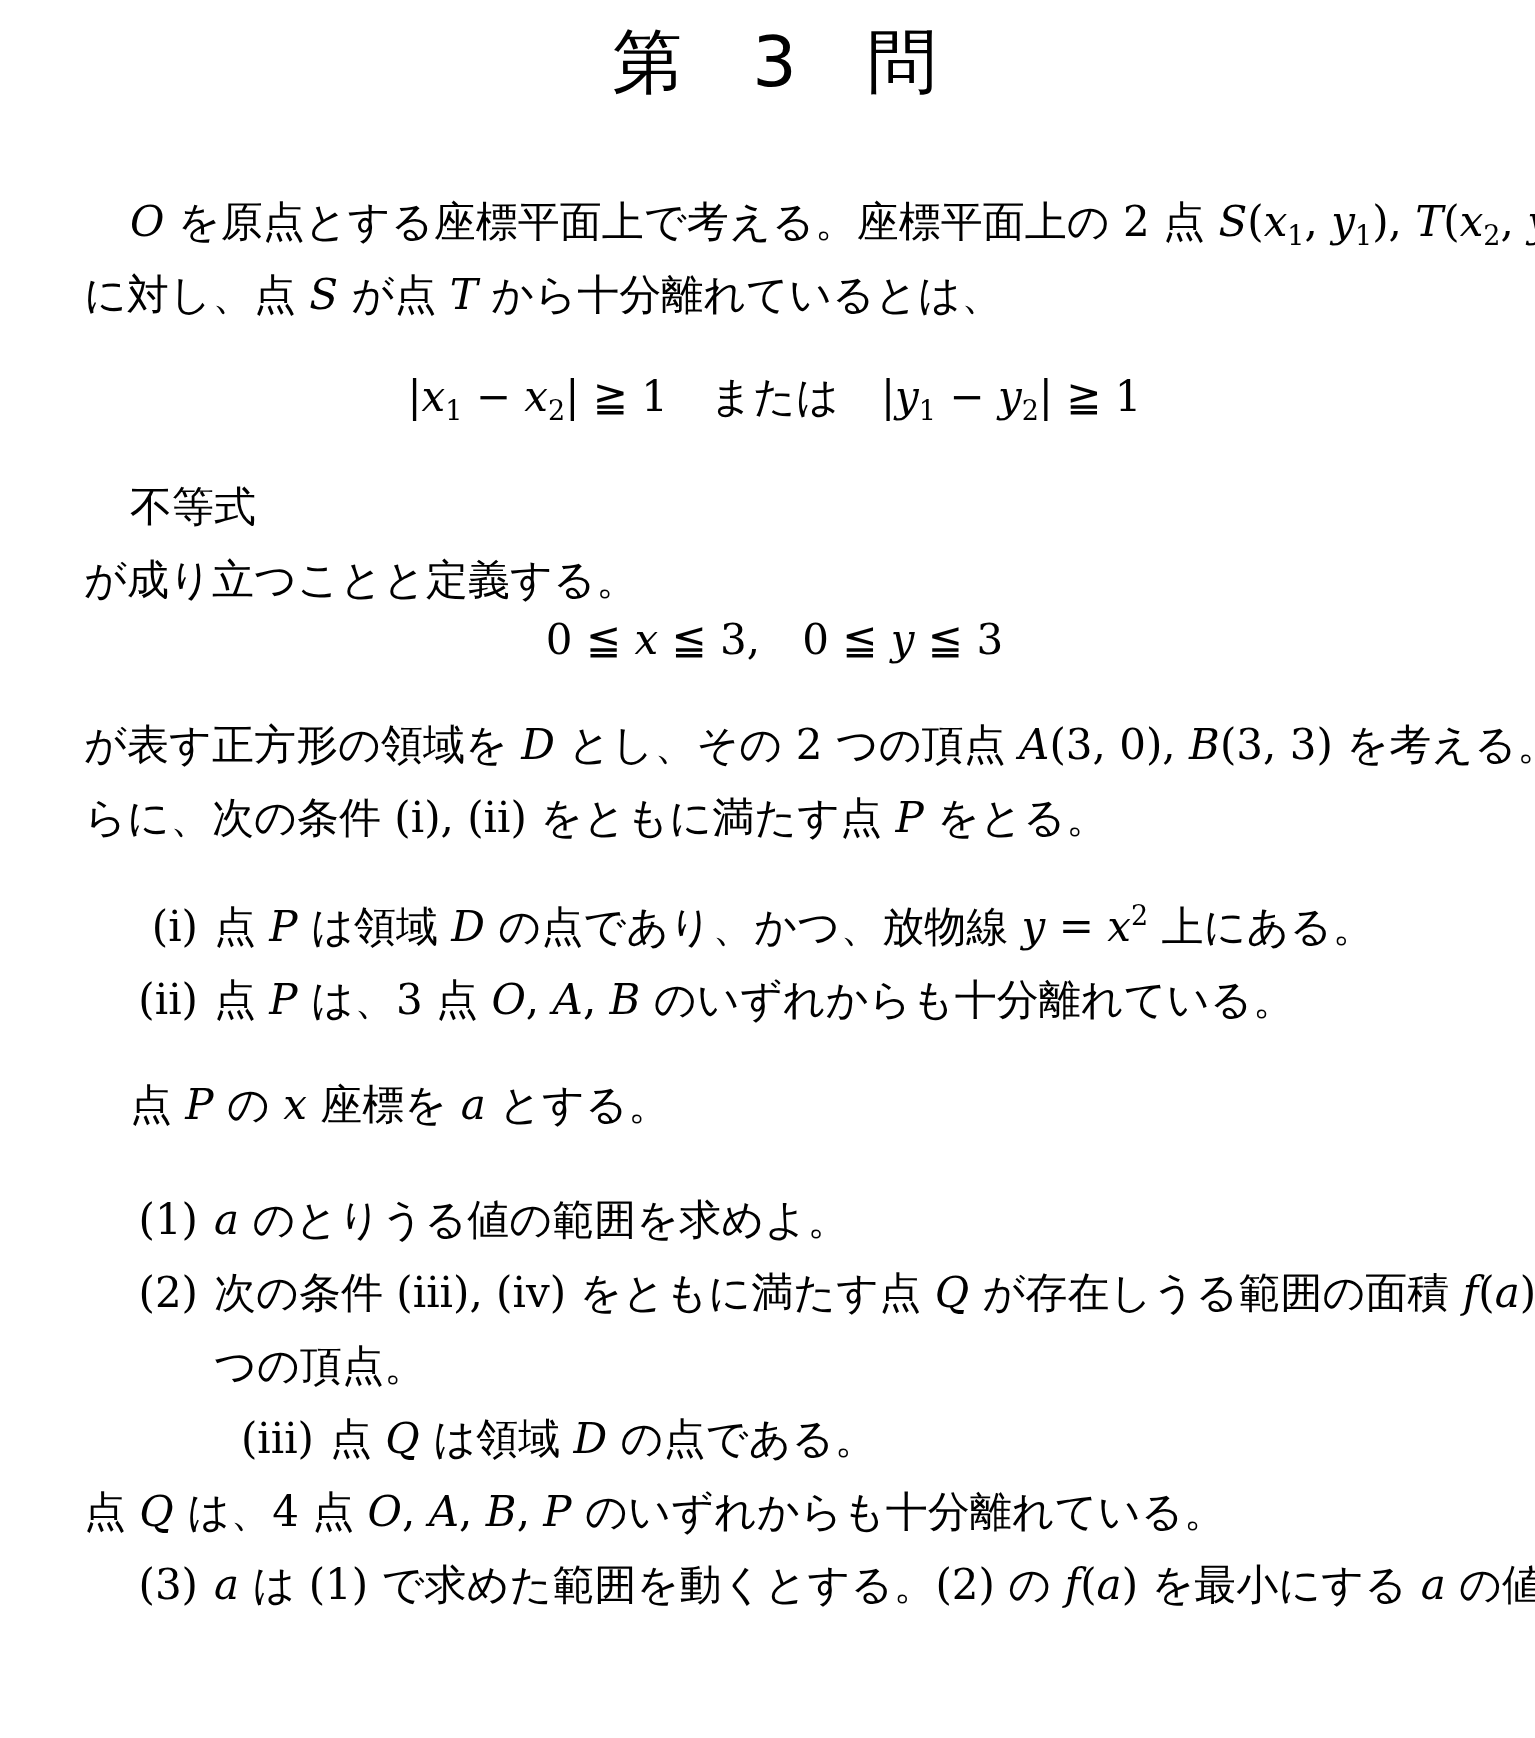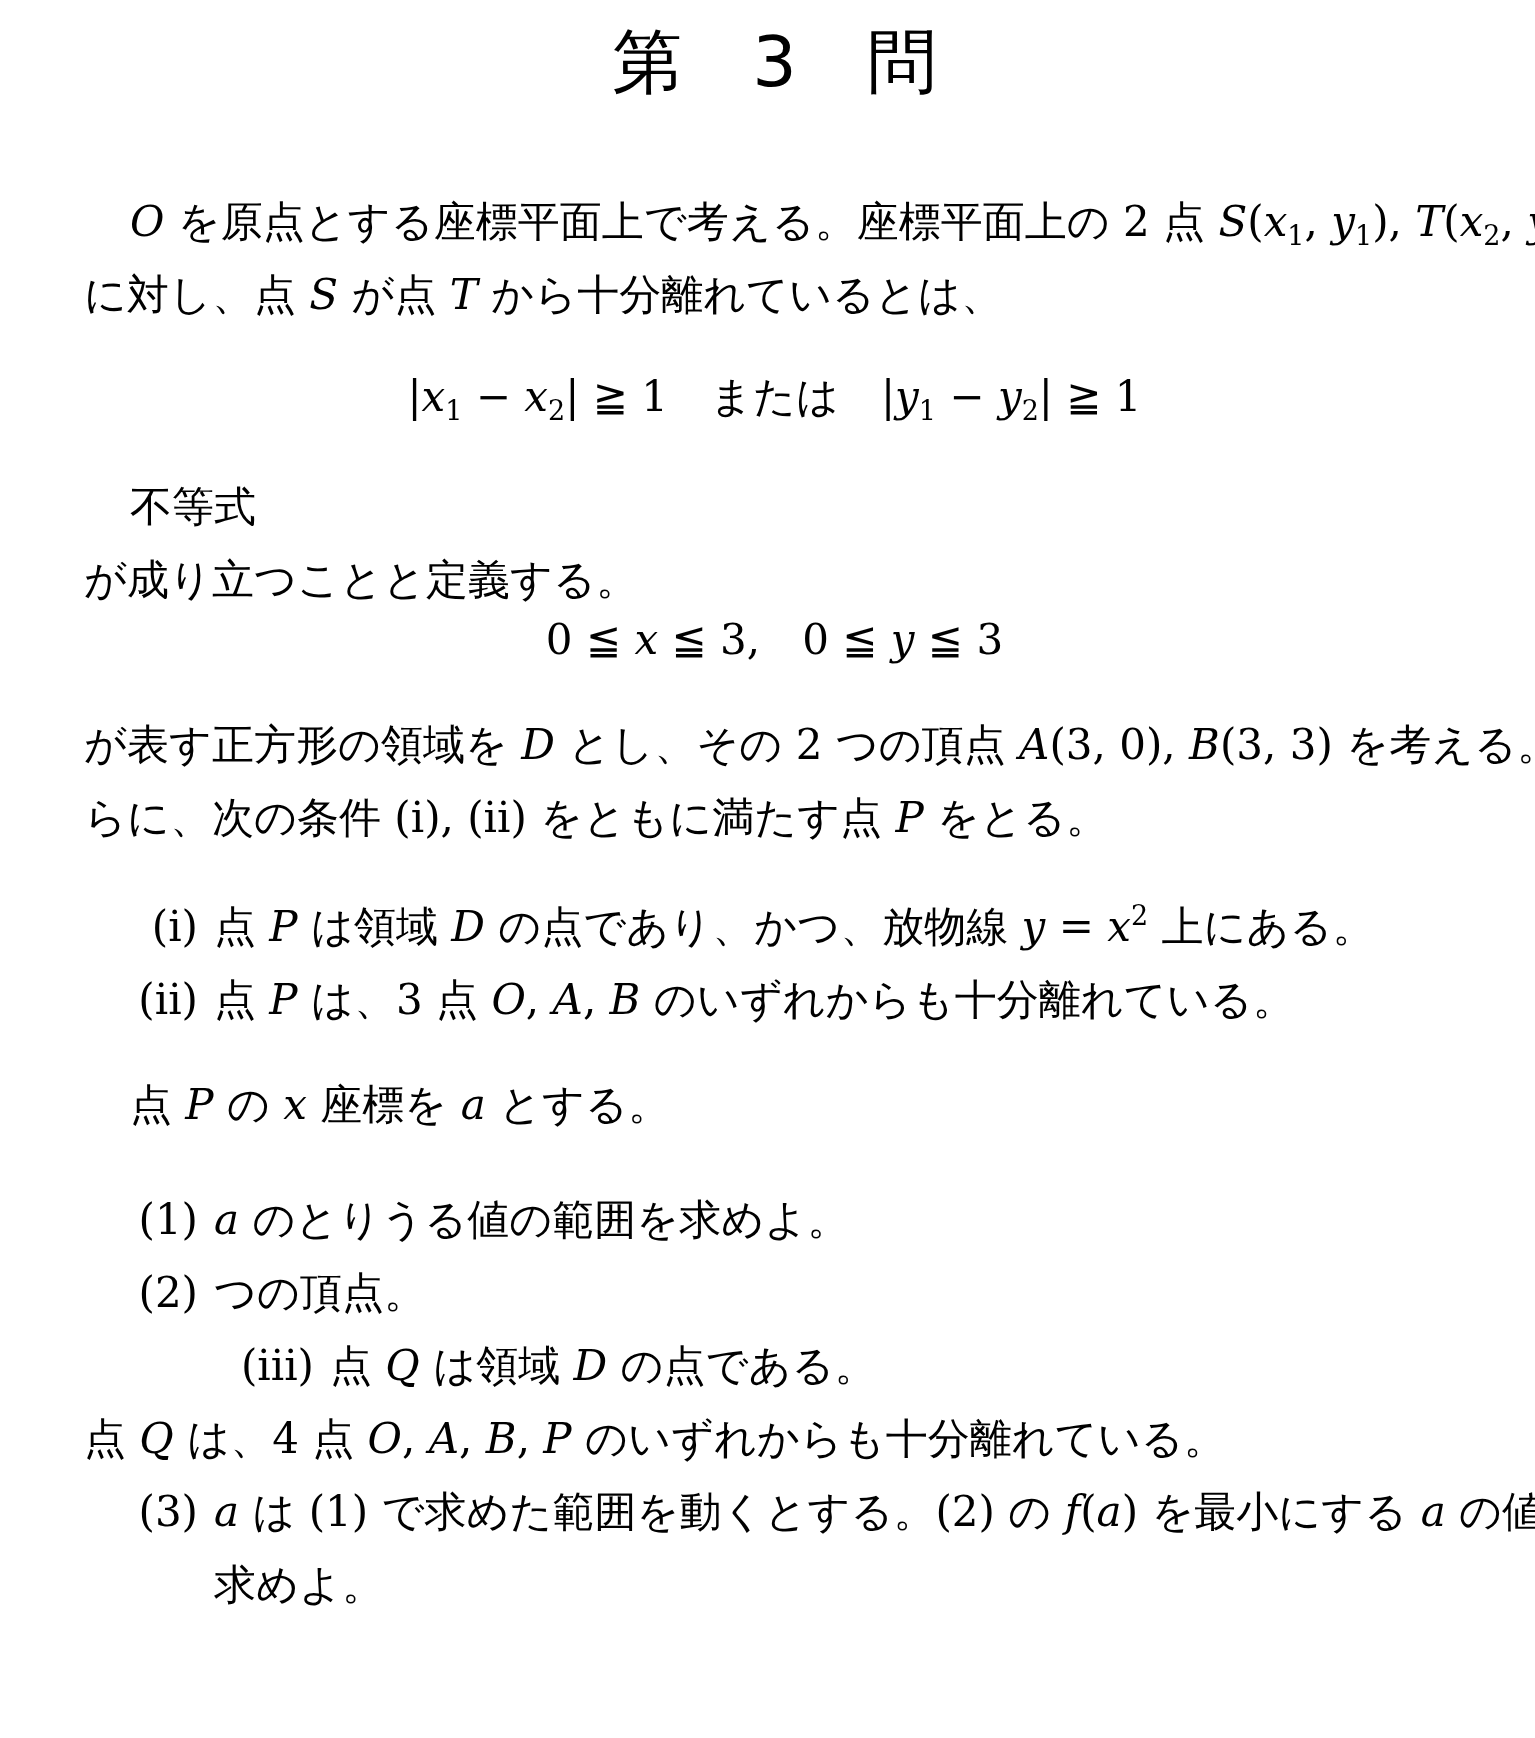--- a/index.html
+++ b/index.html
@@ -92,36 +92,36 @@
   <div class="group-enum">
     <div class="item">
       <div class="lbl mr">(1)</div>
       <div class="body">
         <div class="line"><span class="mi">a</span><span class="cjk"> のとりうる値の範囲を求めよ。</span></div>
       </div>
     </div>
     <div class="item">
       <div class="lbl mr">(2)</div>
       <div class="body">
+        <div class="line"><span class="cjk">次の条件 </span><span class="mr">(iii), (iv)</span><span class="cjk"> をともに満たす点 </span><span class="mi">Q</span><span class="cjk"> が存在しうる範囲の面積 </span><span class="mi">f</span><span class="mr">(</span><span class="mi">a</span><span class="mr">)</span></div>
         <div class="line"><span class="cjk">つの頂点。</span></div>
       </div>
     </div>
     <div class="item lvl2">
       <div class="lbl mr">(iii)</div>
       <div class="body">
         <div class="line"><span class="cjk">点 </span><span class="mi">Q</span><span class="cjk"> は領域 </span><span class="mi">D</span><span class="cjk"> の点である。</span></div>
       </div>
     </div>
     <div class="item lvl2">
       <div class="body">
         <div class="line"><span class="cjk">点 </span><span class="mi">Q</span><span class="cjk"> は、</span><span class="mr">4</span><span class="cjk"> 点 </span><span class="mi">O</span><span class="mr">, </span><span class="mi">A</span><span class="mr">, </span><span class="mi">B</span><span class="mr">, </span><span class="mi">P</span><span class="cjk"> のいずれからも十分離れている。</span></div>
       </div>
     </div>
     <div class="item">
       <div class="lbl mr">(3)</div>
       <div class="body">
         <div class="line"><span class="mi">a</span><span class="cjk"> は </span><span class="mr">(1)</span><span class="cjk"> で求めた範囲を動くとする。</span><span class="mr">(2)</span><span class="cjk"> の </span><span class="mi">f</span><span class="mr">(</span><span class="mi">a</span><span class="mr">)</span><span class="cjk"> を最小にする </span><span class="mi">a</span><span class="cjk"> の値を</span></div>
-        <div class="line"><span class="cjk">求めよ。</span></div>
       </div>
     </div>
   </div>
 
 </div>
 
 </body></html>

